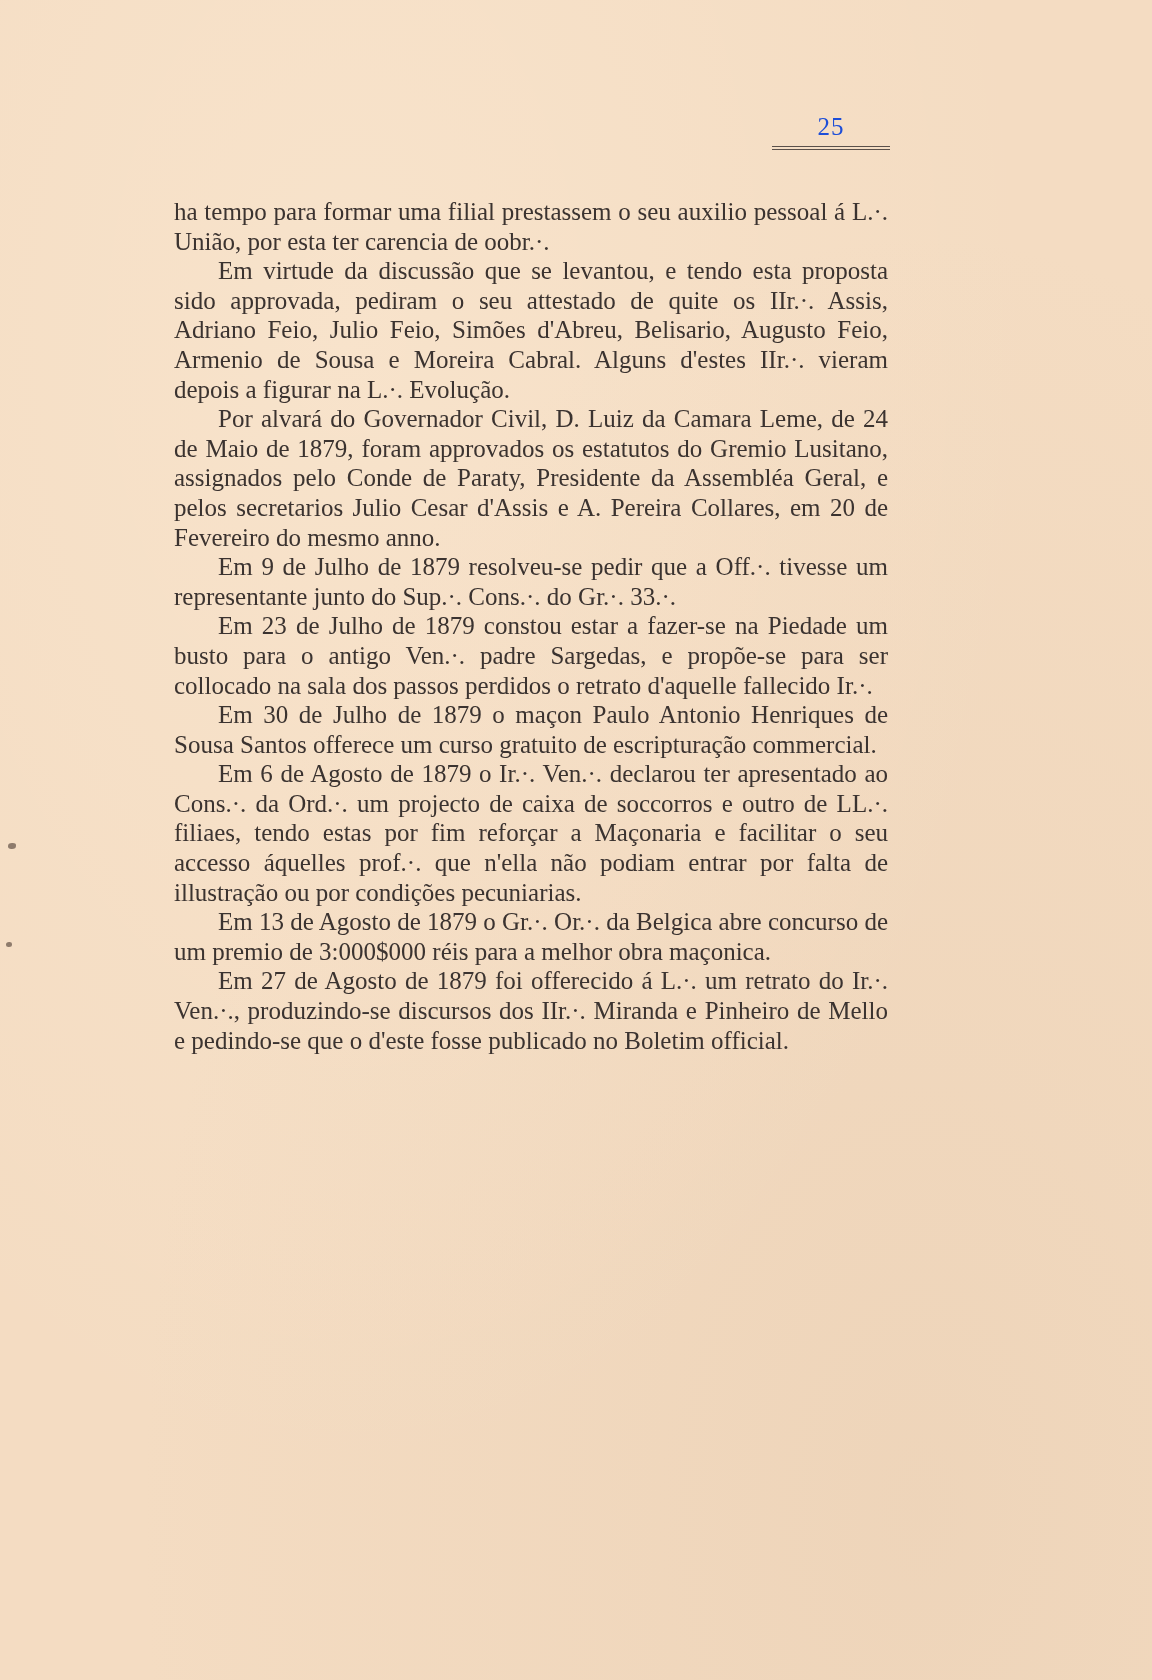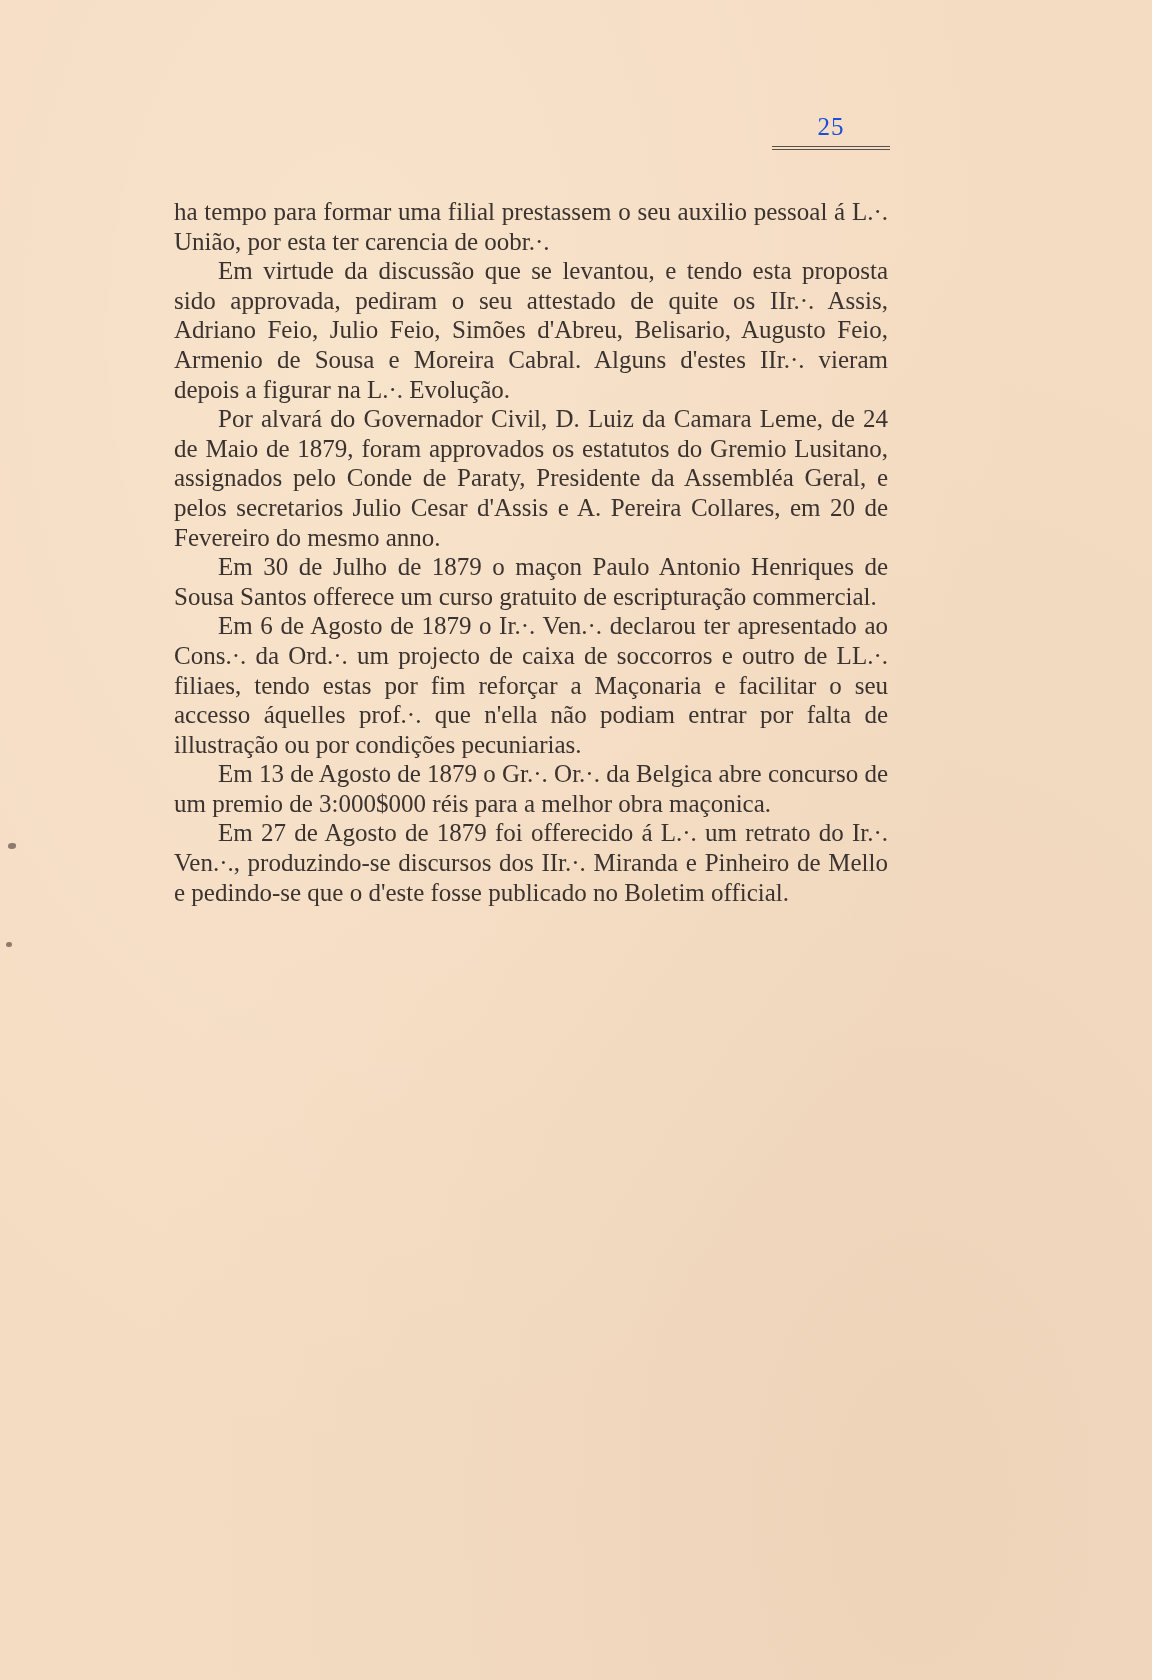--- a/index.html
+++ b/index.html
@@ -84,21 +84,23 @@
   <div class="double-rule"></div>
 </div>
 
 <div class="body-text">
   <p class="para no-indent"><span>ha tempo para formar uma filial prestassem o seu auxilio pessoal á L.·. </span><span class="it">União</span><span>, por esta ter carencia de oobr.·.</span></p>
 
   <p class="para"><span>Em virtude da discussão que se levantou, e tendo esta proposta sido approvada, pediram o seu attestado de quite os IIr.·. Assis, Adriano Feio, Julio Feio, Simões d'Abreu, Belisario, Augusto Feio, Armenio de Sousa e Moreira Cabral. Alguns d'estes IIr.·. vieram depois a figurar na L.·. </span><span class="it">Evolução.</span></p>
 
   <p class="para"><span>Por alvará do Governador Civil, D. Luiz da Camara Leme, de 24 de Maio de 1879, foram approvados os estatutos do </span><span class="it">Gremio Lusitano</span><span>, assignados pelo Conde de Paraty, Presidente da Assembléa Geral, e pelos secretarios Julio Cesar d'Assis e A. Pereira Collares, em 20 de Fevereiro do mesmo anno.</span></p>
 
+  <p class="para"><span>Em 9 de Julho de 1879 resolveu-se pedir que a Off.·. tivesse um representante junto do Sup.·. Cons.·. do Gr.·. 33.·.</span></p>
 
+  <p class="para"><span>Em 23 de Julho de 1879 constou estar a fazer-se na Piedade um busto para o antigo Ven.·. padre Sargedas, e propõe-se para ser collocado na sala dos passos perdidos o retrato d'aquelle fallecido Ir.·.</span></p>
 
   <p class="para"><span>Em 30 de Julho de 1879 o maçon Paulo Antonio Henriques de Sousa Santos offerece um curso gratuito de escripturação commercial.</span></p>
 
   <p class="para"><span>Em 6 de Agosto de 1879 o Ir.·. Ven.·. declarou ter apresentado ao Cons.·. da Ord.·. um projecto de caixa de soccorros e outro de LL.·. filiaes, tendo estas por fim reforçar a Maçonaria e facilitar o seu accesso áquelles prof.·. que n'ella não podiam entrar por falta de illustração ou por condições pecuniarias.</span></p>
 
   <p class="para"><span>Em 13 de Agosto de 1879 o Gr.·. Or.·. da Belgica abre concurso de um premio de 3:000$000 réis para a melhor obra maçonica.</span></p>
 
 
   <p class="para"><span>Em 27 de Agosto de 1879 foi offerecido á L.·. um retrato do Ir.·. Ven.·., produzindo-se discursos dos IIr.·. Miranda e Pinheiro de Mello e pedindo-se que o d'este fosse publicado no Boletim official.</span></p>
 

